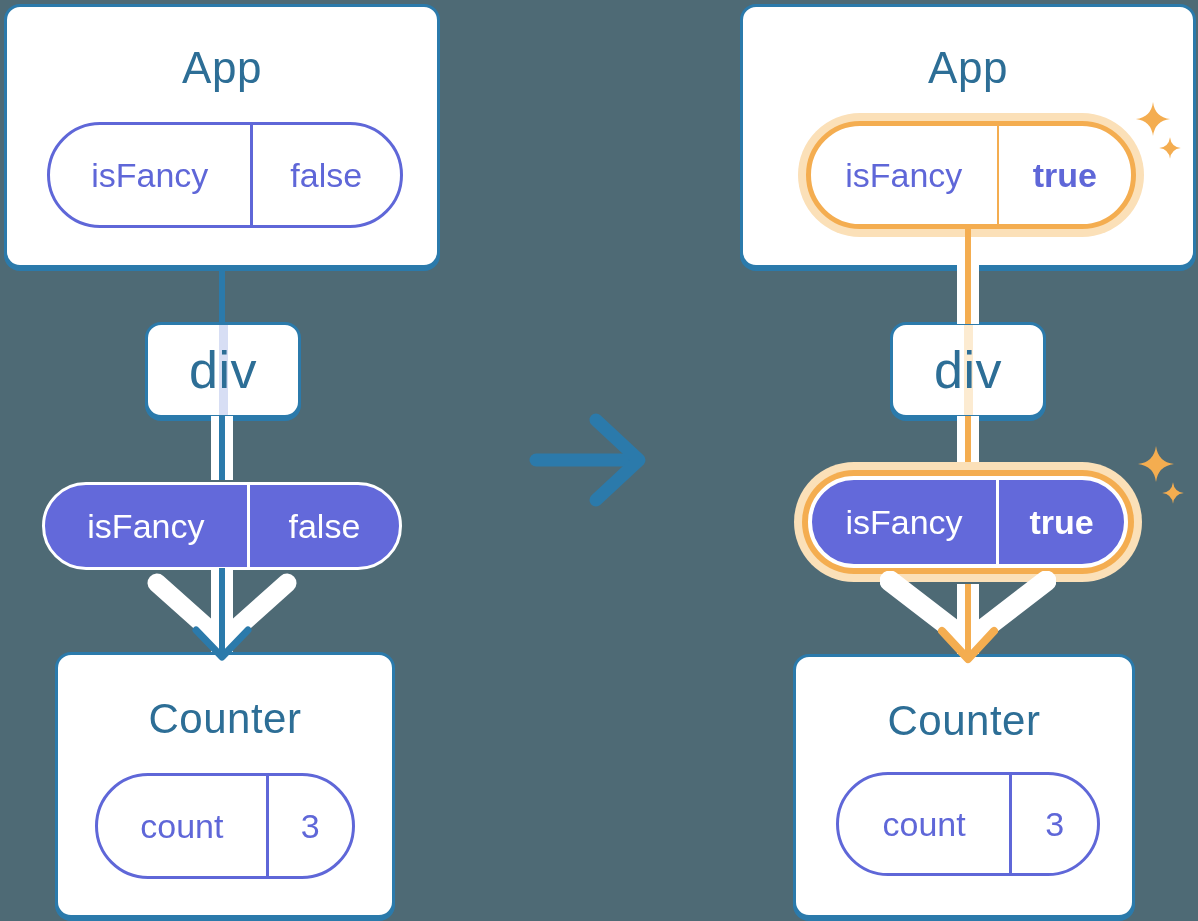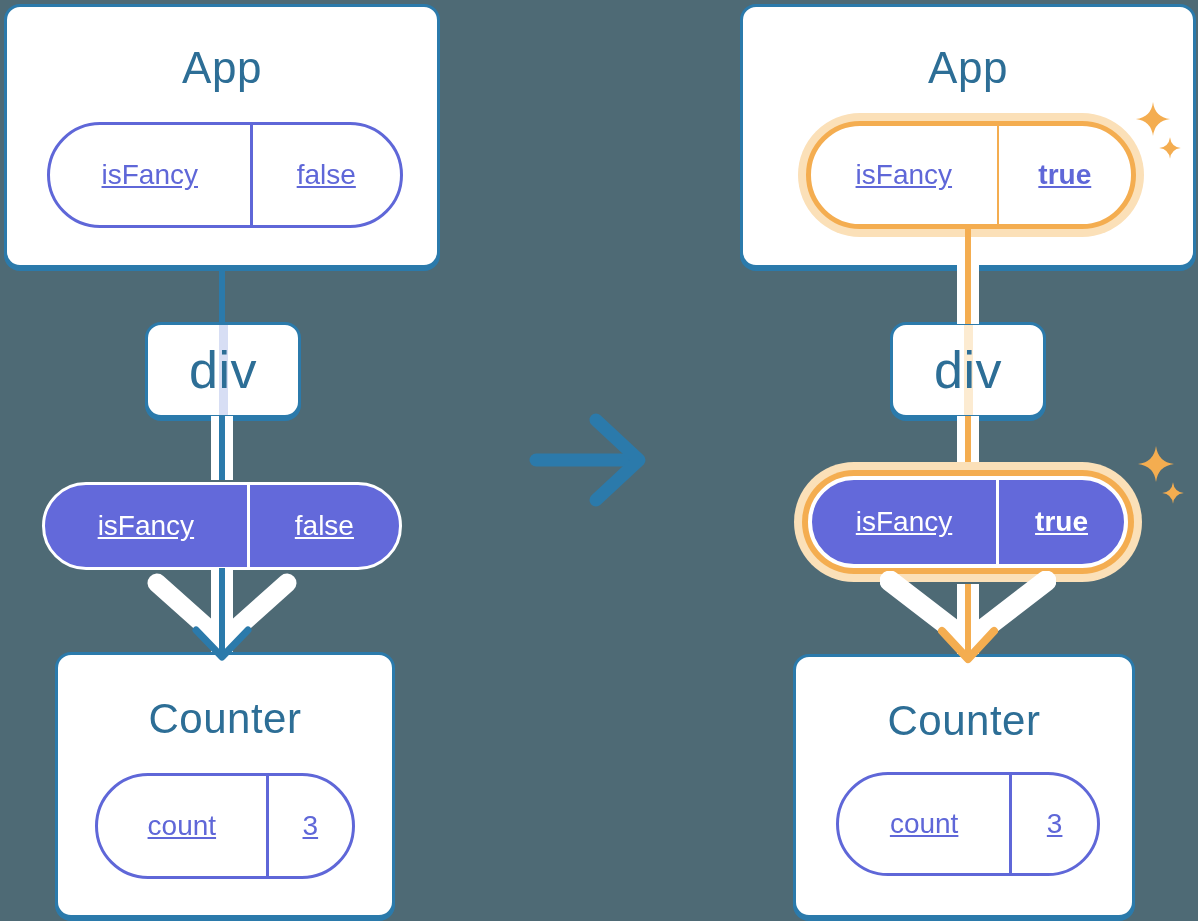--- a/index.html
+++ b/index.html
@@ -9,21 +9,21 @@
   }
   html,body{margin:0;padding:0;background:#333;}
   .stage{position:relative;width:1198px;height:921px;background:var(--bg);
     font-family:"Liberation Sans",sans-serif;overflow:hidden;}
   .card{position:absolute;background:var(--card-bg);border:3px solid var(--line-blue);
     border-radius:16px;box-sizing:border-box;box-shadow:0 3px 0 var(--line-blue);z-index:1;}
   .card-title{display:block;text-align:center;color:var(--heading);font-size:44px;
     font-weight:400;letter-spacing:.5px;position:relative;z-index:1;}
   .pill{position:absolute;display:flex;box-sizing:border-box;border-radius:999px;
     overflow:hidden;z-index:2;}
-  .pill .cell{display:flex;align-items:center;justify-content:center;font-size:28px;text-decoration:underline;}
+  .pill .cell{display:flex;align-items:center;justify-content:center;font-size:34px;}
   .pill .vdiv{align-self:stretch;flex:none;}
   .outline{background:#fff;border:3px solid var(--purple);color:var(--purple);}
   .outline .vdiv{width:3px;background:var(--purple);}
   .solid{background:var(--purple-fill);border:3px solid #fff;color:#fff;}
   .solid .vdiv{width:3px;background:#fff;}
   .fancy-outline{background:#fff;border:5px solid var(--orange);
     box-shadow:0 0 0 8px var(--orange-pale);color:var(--purple);}
   .fancy-outline .vdiv{width:2px;background:var(--orange);}
   .fancy-solid{background:var(--purple-fill);border:4px solid #fff;
     box-shadow:0 0 0 6px var(--orange),0 0 0 14px var(--orange-pale);color:#fff;}

